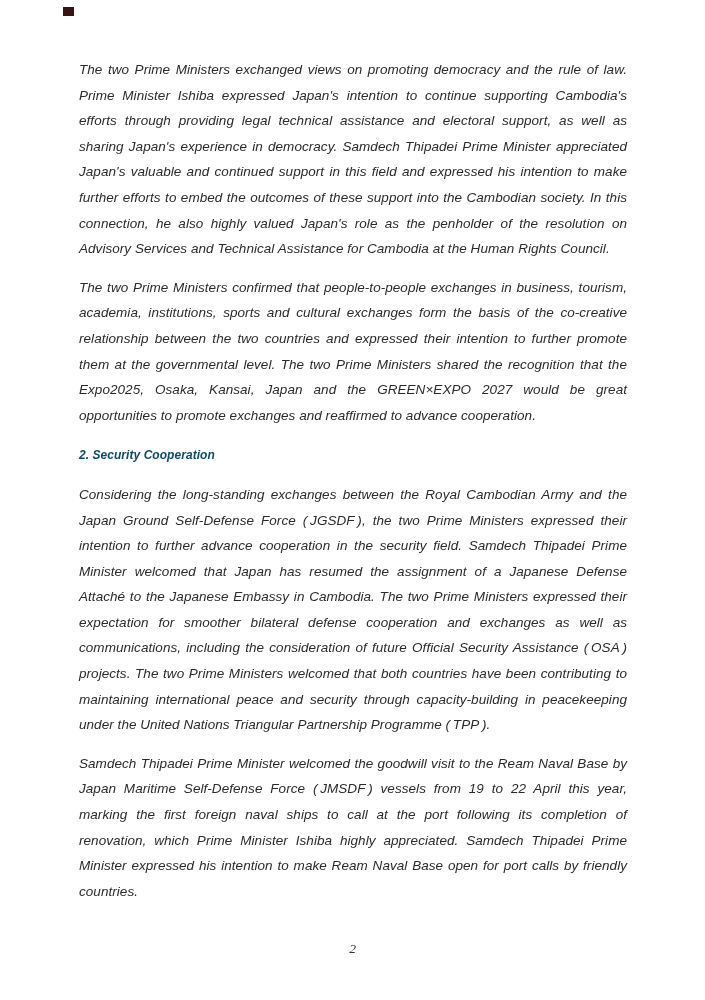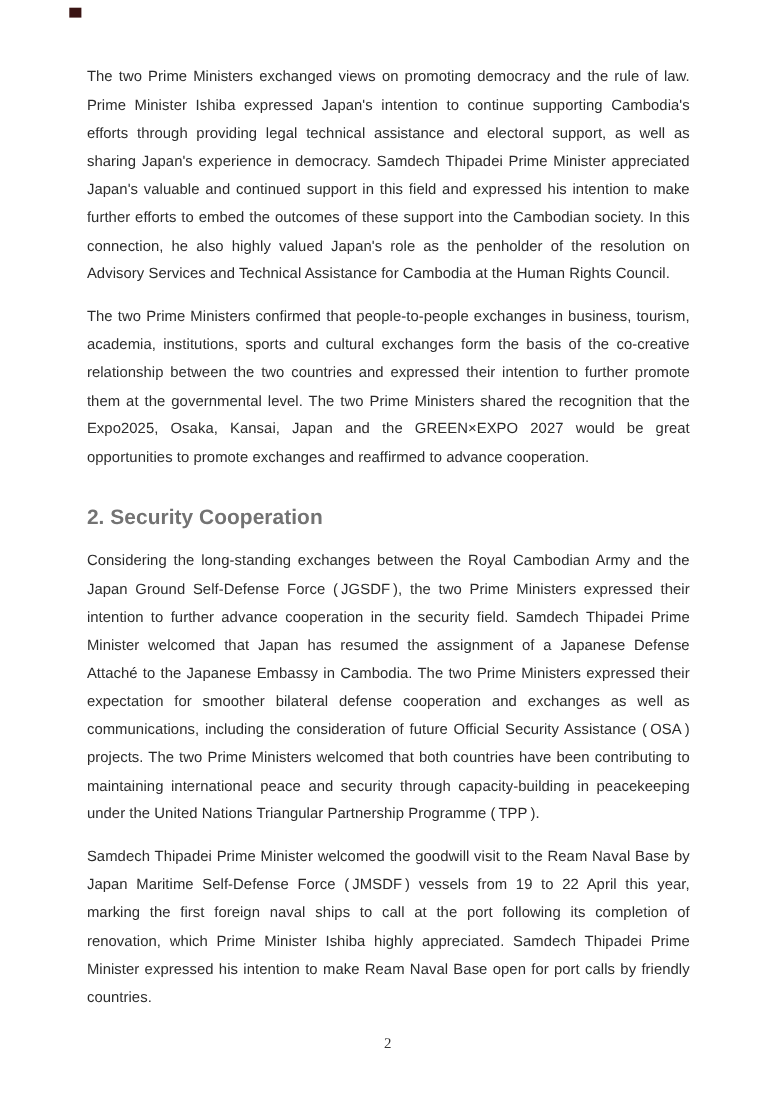--- a/index.html
+++ b/index.html
@@ -8,20 +8,21 @@
     background: #ffffff;
   }
   .page {
     position: relative;
     width: 705px;
     height: 1000px;
     background: #ffffff;
     overflow: hidden;
     font-family: "Liberation Sans", "DejaVu Sans", sans-serif;
     color: #2b2b2b;
+    font-style: italic;
   }
   .corner-mark {
     position: absolute;
     left: 63px;
     top: 7px;
     width: 11px;
     height: 9px;
     background: #3a1413;
   }
   .text-block {
@@ -32,25 +33,25 @@
     font-size: 13.5px;
     line-height: 25.6px;
     letter-spacing: 0.05px;
   }
   .text-block p {
     margin: 0 0 13px 0;
     text-align: justify;
     text-align-last: left;
   }
   .section-heading {
-    font-size: 19px;
+    font-size: 12px;
     font-weight: bold;
-    margin: 30px 0 13px 0;
+    margin: 15px 0 13px 0;
     line-height: 25.6px;
-    color: #737373;
+    color: #0c4a6e;
   }
   .page-number {
     position: absolute;
     top: 941px;
     left: 0;
     right: 0;
     text-align: center;
     font-family: "Liberation Serif", "DejaVu Serif", serif;
     font-size: 13.5px;
     color: #333333;

